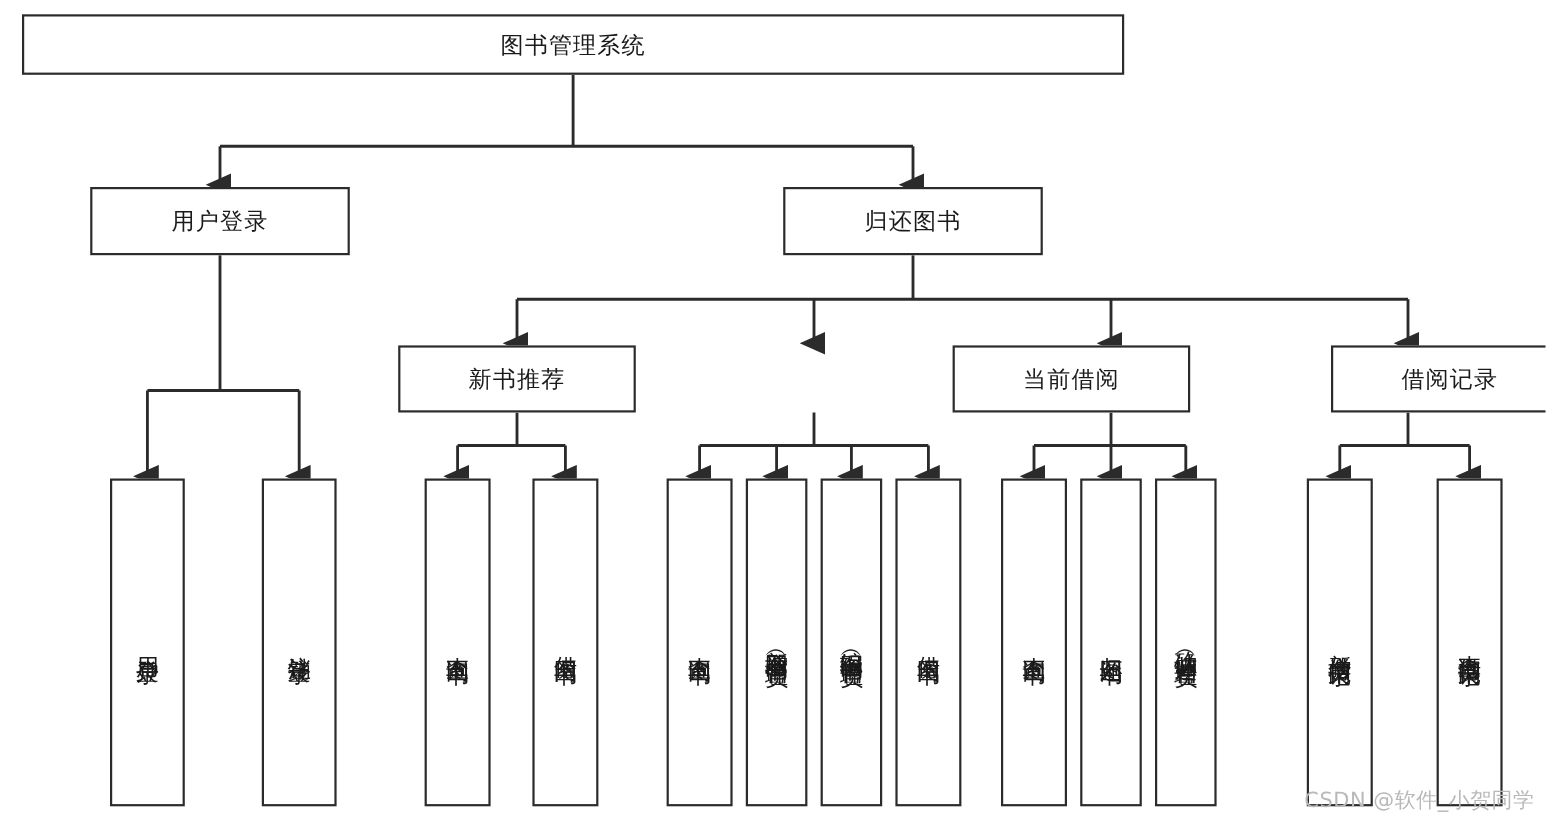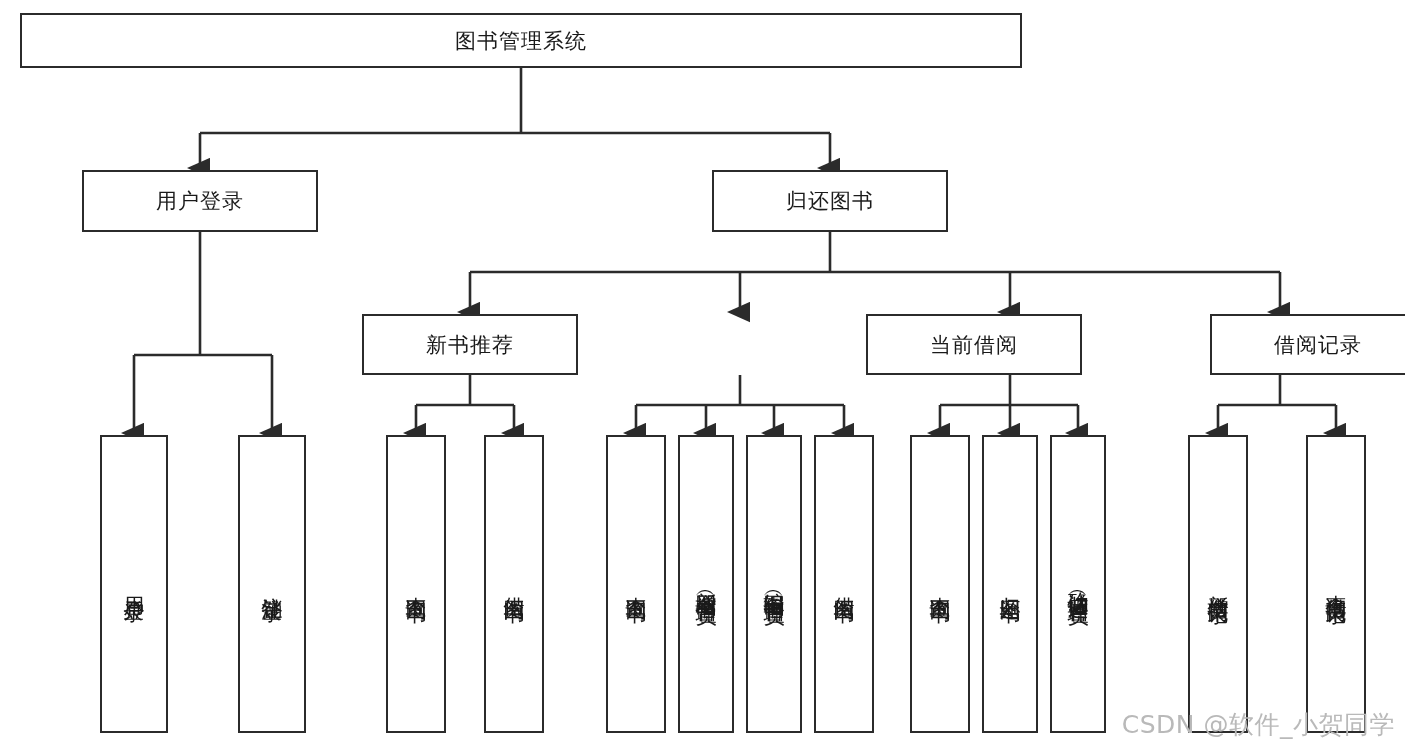--- a/index.html
+++ b/index.html
@@ -48,21 +48,21 @@
     position: absolute;
     left: 0; top: 0;
     width: 1405px; height: 747px;
     z-index: 1;
     pointer-events: none;
   }
   .watermark {
     position: absolute;
     right: 10px;
     bottom: 6px;
-    font-size: 25px;
+    font-size: 19px;
     color: #b9b9b9;
     z-index: 5;
     white-space: nowrap;
     letter-spacing: 0.5px;
   }
 </style>
 </head>
 <body>
 
 <div id="canvas">

